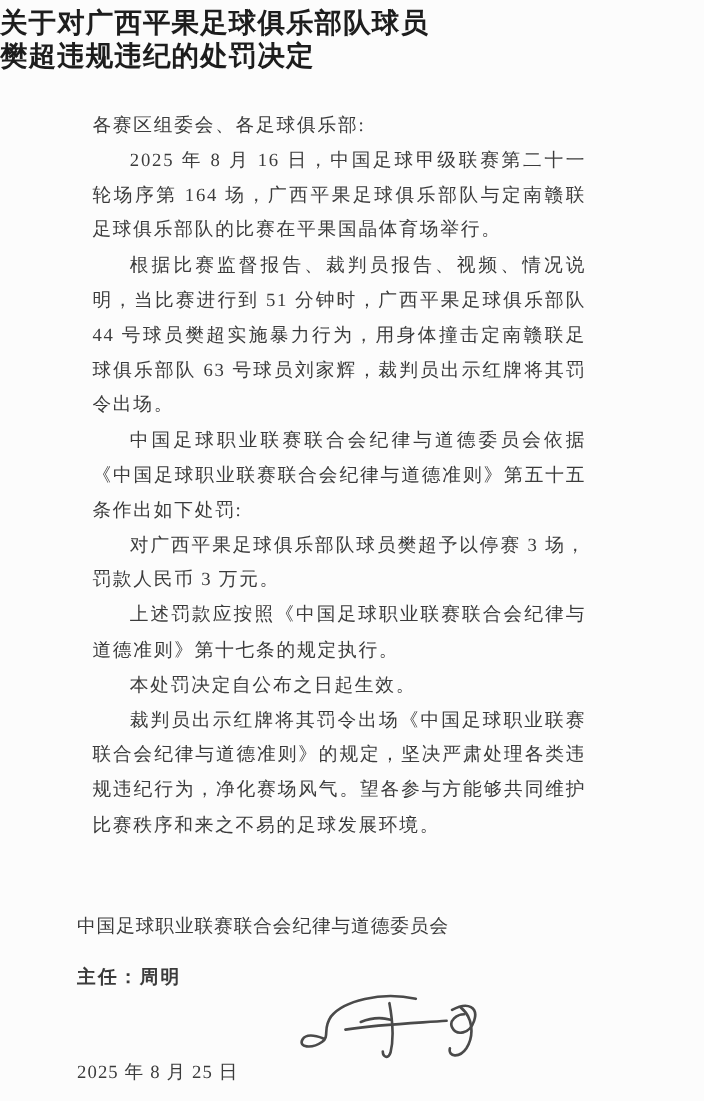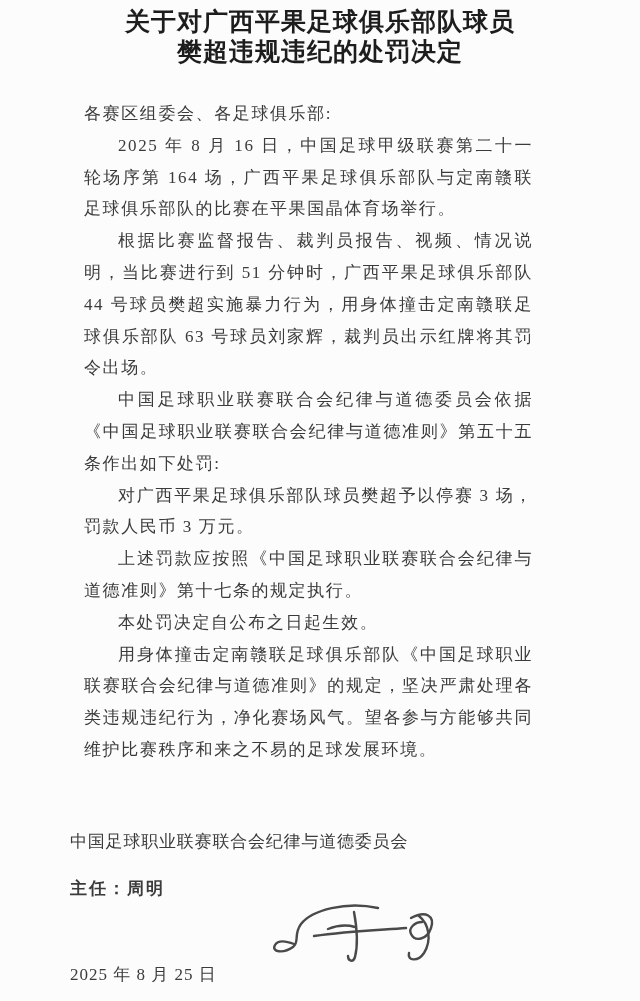--- a/index.html
+++ b/index.html
@@ -15,21 +15,20 @@
     background: #fcfcfc;
     overflow: hidden;
     font-family: "Liberation Serif", "DejaVu Serif", serif;
   }
   
   .doc-title {
     position: absolute;
     top: 7px;
     left: 0;
     width: 640px;
-    text-align: center;
     font-size: 25px;
     font-weight: bold;
     color: #1d1d1d;
     line-height: 30px;
     letter-spacing: 1px;
   }
   
   .doc-body {
     position: absolute;
     top: 98px;
@@ -86,21 +85,21 @@
 
   <div class="doc-body">
     <p class="salutation">各赛区组委会、各足球俱乐部:</p>
     <div id="paragraphs">
         <p class="para">2025 年 8 月 16 日，中国足球甲级联赛第二十一轮场序第 164 场，广西平果足球俱乐部队与定南赣联足球俱乐部队的比赛在平果国晶体育场举行。</p>
         <p class="para">根据比赛监督报告、裁判员报告、视频、情况说明，当比赛进行到 51 分钟时，广西平果足球俱乐部队 44 号球员樊超实施暴力行为，用身体撞击定南赣联足球俱乐部队 63 号球员刘家辉，裁判员出示红牌将其罚令出场。</p>
         <p class="para">中国足球职业联赛联合会纪律与道德委员会依据《中国足球职业联赛联合会纪律与道德准则》第五十五条作出如下处罚:</p>
         <p class="para">对广西平果足球俱乐部队球员樊超予以停赛 3 场，罚款人民币 3 万元。</p>
         <p class="para">上述罚款应按照《中国足球职业联赛联合会纪律与道德准则》第十七条的规定执行。</p>
         <p class="para">本处罚决定自公布之日起生效。</p>
-        <p class="para">用身体撞击定南赣联足球俱乐部队《中国足球职业联赛联合会纪律与道德准则》的规定，坚决严肃处理各类违规违纪行为，净化赛场风气。望各参与方能够共同维护比赛秩序和来之不易的足球发展环境。</p>
+        <p class="para">裁判员出示红牌将其罚令出场《中国足球职业联赛联合会纪律与道德准则》的规定，坚决严肃处理各类违规违纪行为，净化赛场风气。望各参与方能够共同维护比赛秩序和来之不易的足球发展环境。</p>
       </div>
   </div>
 
   <div class="signoff">
     <div class="org-line">中国足球职业联赛联合会纪律与道德委员会</div>
     <div class="signer-line">主任：周明</div>
     <div class="signature-wrap">
 
       <svg width="175" height="62" viewBox="0 0 175 62" fill="none" stroke="#4a4a4a" stroke-width="2.4" stroke-linecap="round" stroke-linejoin="round">
         <path d="M110,7 C78,0 44,9 33,23 C25,34 32,41 25,46 C15,53 3,51 7,44 C10,39 18,40 26,43"></path>

